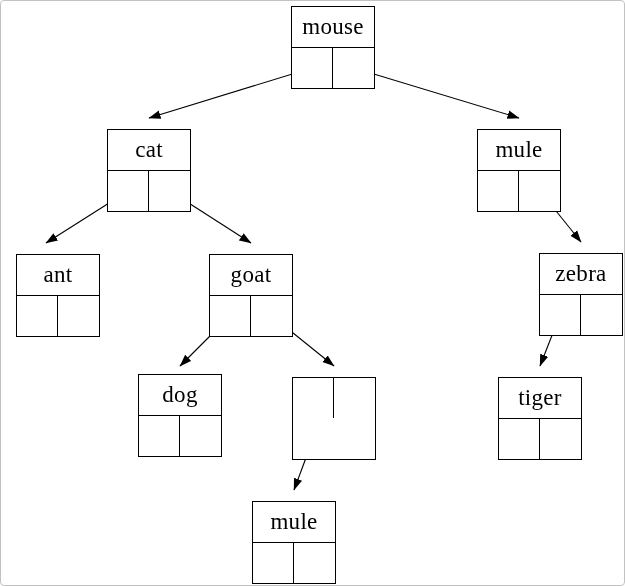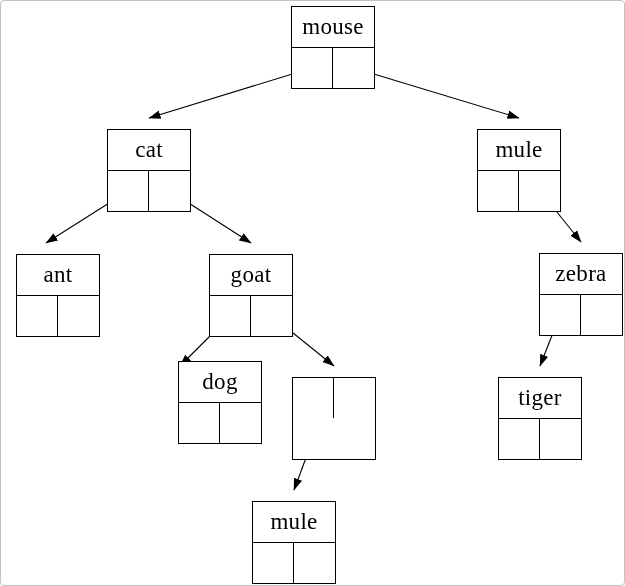--- a/index.html
+++ b/index.html
@@ -113,21 +113,21 @@
           <div class="cell right"></div>
         </div>
       </div>
       <div class="node" style="left: 538px; top: 252px;">
         <div class="label">zebra</div>
         <div class="cells">
           <div class="cell left"></div>
           <div class="cell right"></div>
         </div>
       </div>
-      <div class="node" style="left: 137px; top: 360px; margin-left: 40px;">
+      <div class="node" style="left: 137px; top: 373px;">
         <div class="label">dog</div>
         <div class="cells">
           <div class="cell left"></div>
           <div class="cell right"></div>
         </div>
       </div>
       <div class="node" style="left: 291px; top: 376px;">
         <div class="cells">
           <div class="cell left"></div>
           <div class="cell right"></div>

